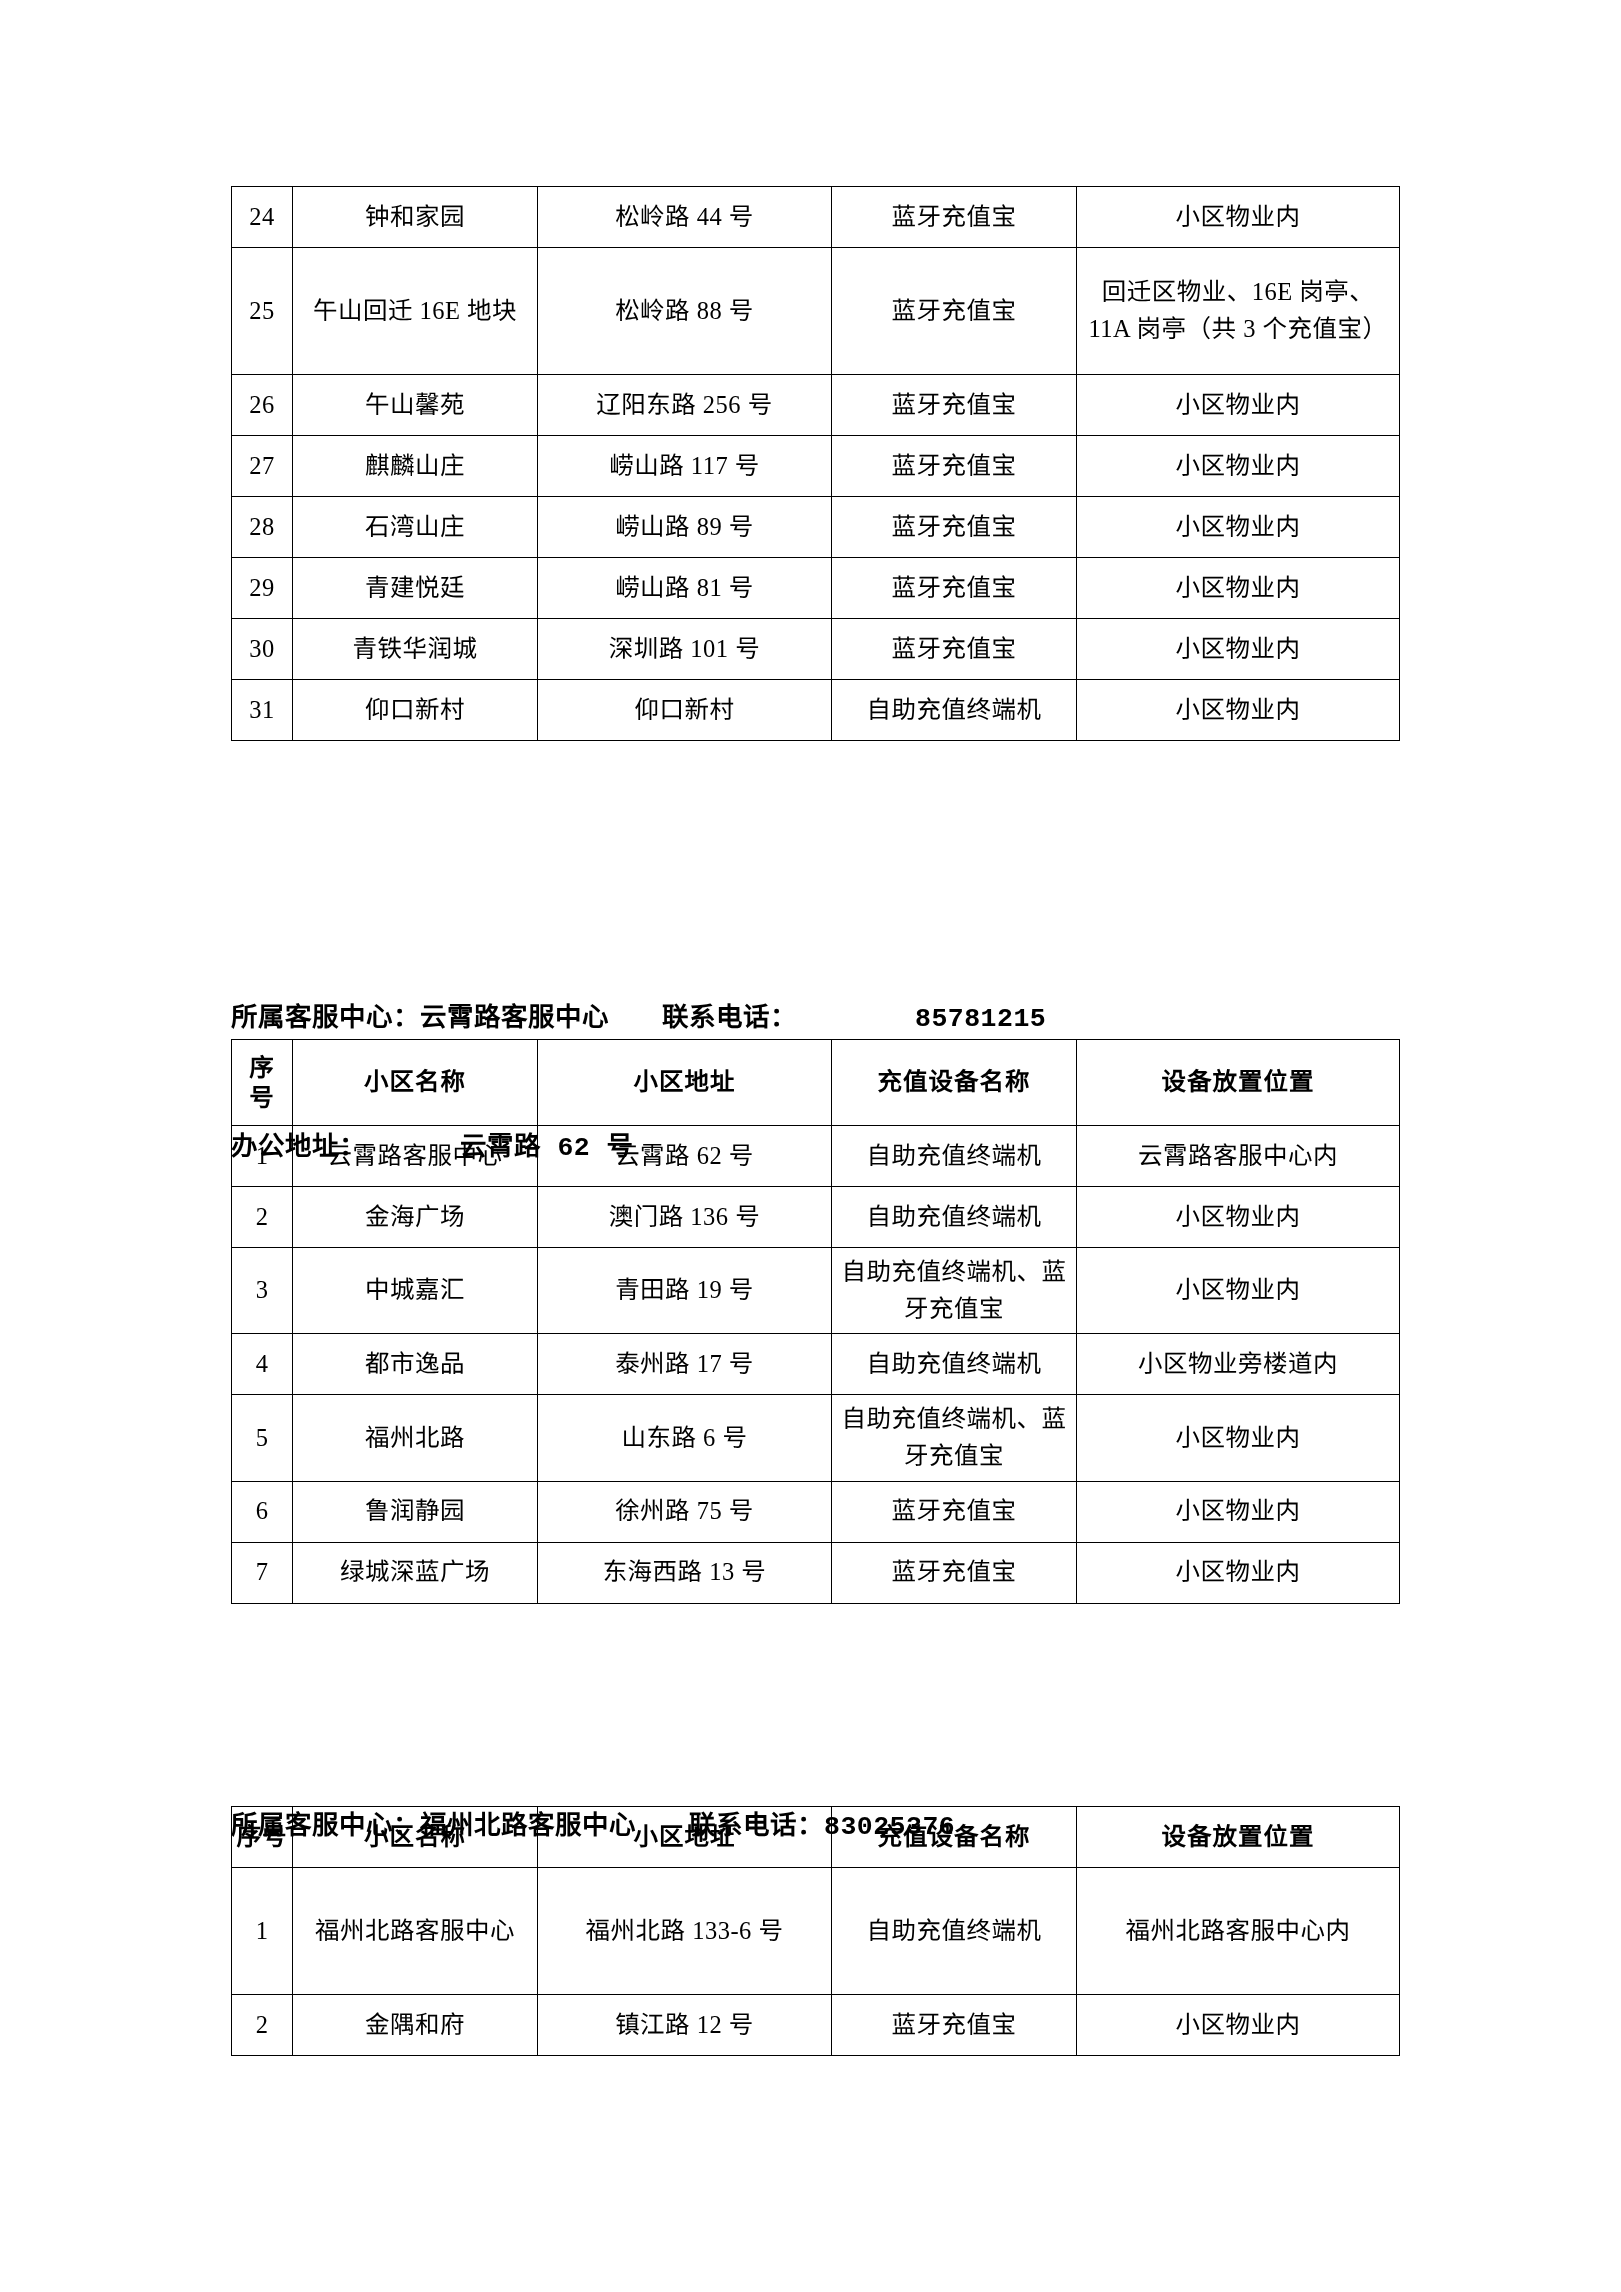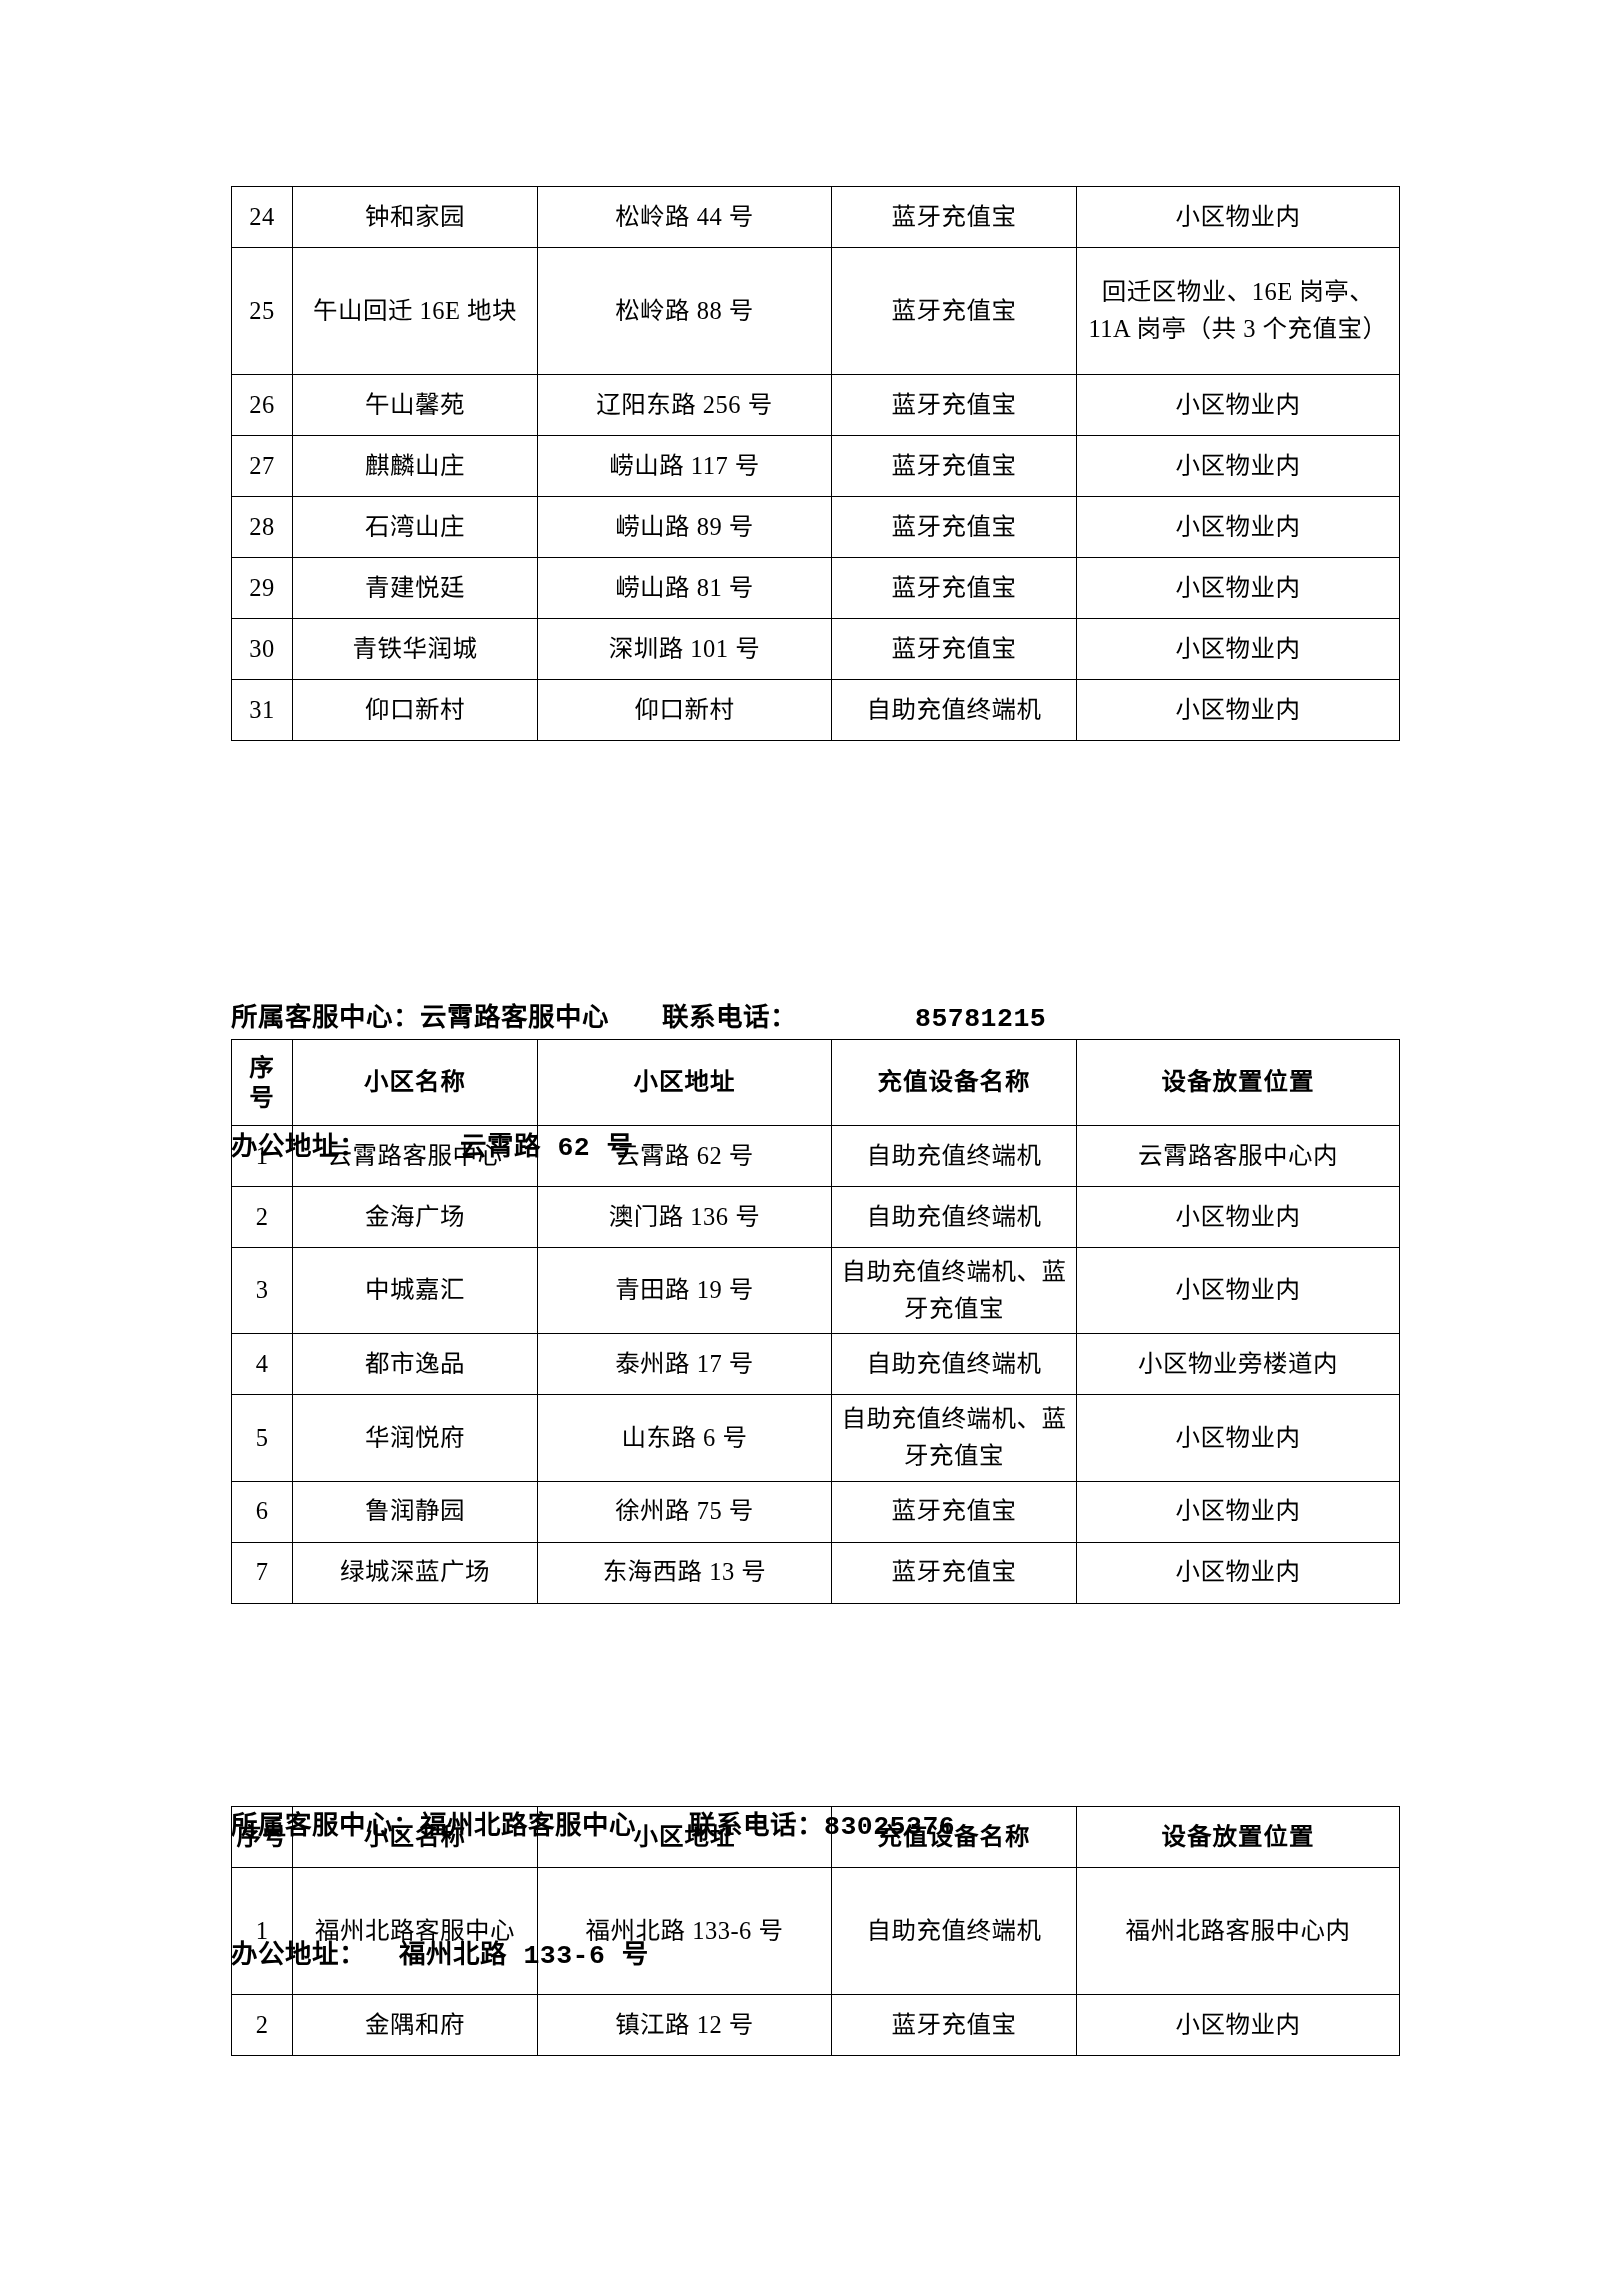--- a/index.html
+++ b/index.html
@@ -206,21 +206,21 @@
       </tr>
       <tr class="r-norm">
         <td>4</td>
         <td>都市逸品</td>
         <td>泰州路 17 号</td>
         <td>自助充值终端机</td>
         <td>小区物业旁楼道内</td>
       </tr>
       <tr class="r-mid">
         <td>5</td>
-        <td>华润悦府</td>
+        <td>福州北路</td>
         <td>山东路 6 号</td>
         <td>自助充值终端机、蓝牙充值宝</td>
         <td>小区物业内</td>
       </tr>
       <tr class="r-norm">
         <td>6</td>
         <td>鲁润静园</td>
         <td>徐州路 75 号</td>
         <td>蓝牙充值宝</td>
         <td>小区物业内</td>
@@ -230,21 +230,20 @@
         <td>绿城深蓝广场</td>
         <td>东海西路 13 号</td>
         <td>蓝牙充值宝</td>
         <td>小区物业内</td>
       </tr>
     </tbody>
   </table>
 
   <div class="section-head" id="heading-fuzhou">
     <span class="hd-line"><span>所属客服中心：</span><span>福州北路客服中心</span><span class="gap-md"></span><span>联系电话：</span><span>83025376</span></span>
-    <span class="hd-line"><span>办公地址：</span><span class="gap-sm"></span><span>福州北路 133-6 号</span></span>
   </div>
 
   <table class="tbl" id="table-three">
     <colgroup>
       <col class="c-idx">
         <col class="c-name">
         <col class="c-addr">
         <col class="c-dev">
         <col class="c-loc">
     </colgroup>

